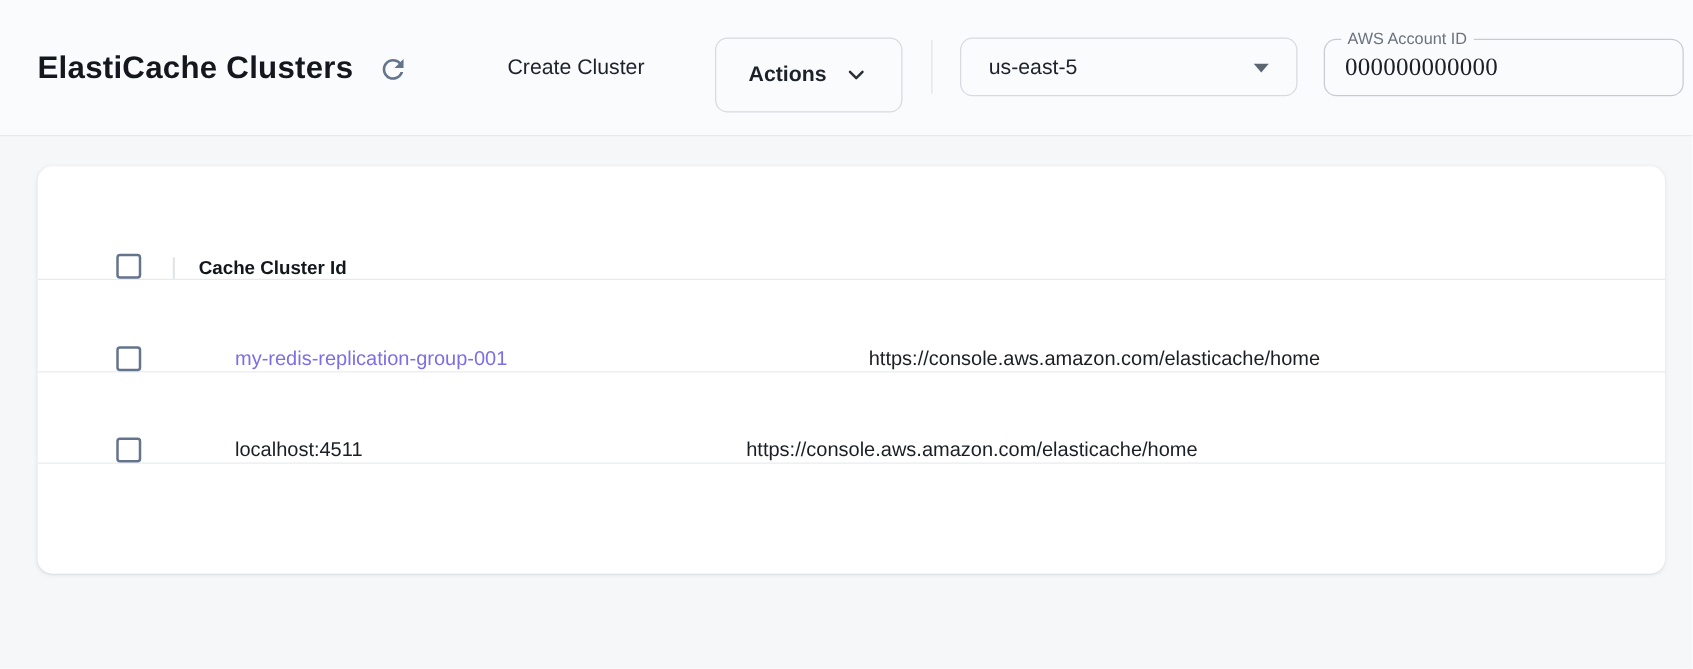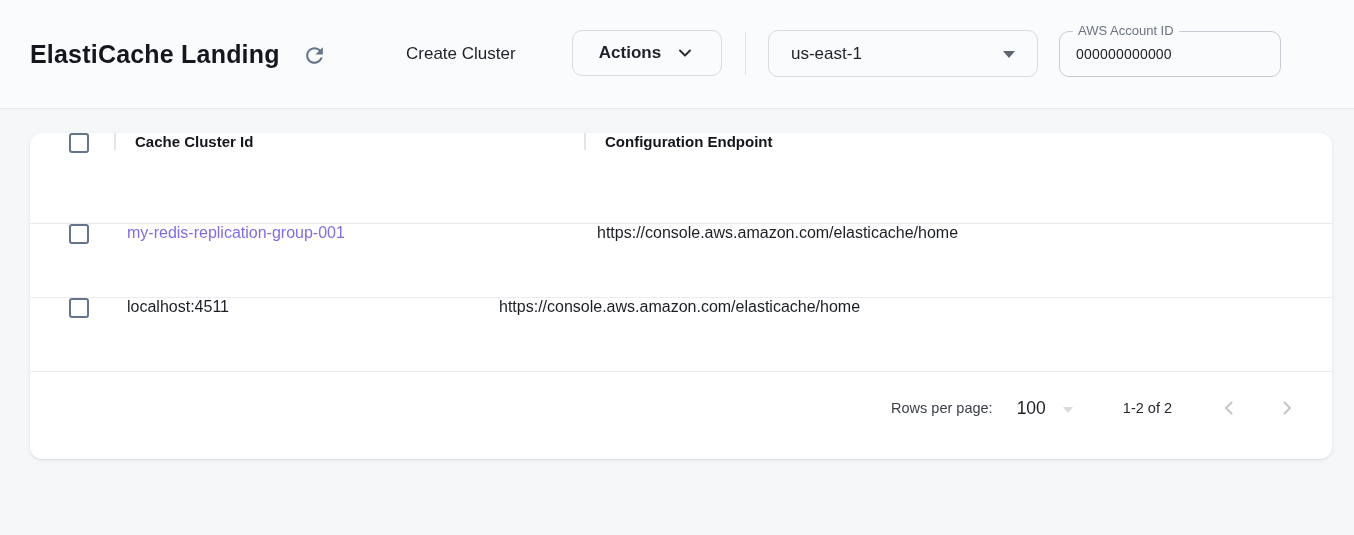--- a/index.html
+++ b/index.html
@@ -27,21 +27,21 @@
     border: none; background: transparent; cursor: pointer;
     display: flex; align-items: center; justify-content: center; padding: 0;
   }
   .text-btn {
     position: absolute; left: 406px; top: 0; height: 108px;
     display: flex; align-items: center;
     border: none; background: transparent; cursor: pointer;
     font-family: inherit; font-size: 17px; font-weight: 400; color: #1d2129;
   }
   .actions-btn {
-    position: absolute; left: 572px; top: 30px; width: 150px; height: 46px;
+    position: absolute; left: 572px; top: 30px; width: 150px; height: 60px;
     border: 1px solid #d7dadf; border-radius: 10px; background: transparent;
     display: flex; align-items: center; justify-content: center; gap: 14px;
     font-family: inherit; font-size: 17px; font-weight: 700; color: #1d2129;
     cursor: pointer;
   }
   .v-divider {
     position: absolute; left: 745px; top: 32px; width: 1px; height: 43px;
     background: #e2e4e8;
   }
   .region-select {
@@ -50,44 +50,44 @@
     display: flex; align-items: center; cursor: pointer;
     font-size: 17px; color: #1d2129; padding-left: 22px;
   }
   .region-select .caret-down {
     position: absolute; right: 22px; top: 50%; margin-top: -3px;
     width: 0; height: 0;
     border-left: 6px solid transparent; border-right: 6px solid transparent;
     border-top: 7px solid #5c6572;
   }
   .account-field {
-    position: absolute; left: 1059px; top: 31px; width: 222px; height: 46px;
+    position: absolute; left: 1059px; top: 31px; width: 288px; height: 46px;
     border: 1px solid #c7ccd4; border-radius: 10px; background: transparent;
   }
   .account-field .field-label {
     position: absolute; left: 13px; top: -9px;
     font-size: 13px; color: #6b7280; background: #fafbfc; padding: 0 5px;
     white-space: nowrap;
   }
   .account-field input {
     width: 100%; height: 100%; border: none; background: transparent; outline: none;
-    font-family: Liberation Sans, sans-serif; font-size: 14px; color: #1b1e24; padding: 0 16px;
+    font-family: Liberation Serif, serif; font-size: 20px; color: #1b1e24; padding: 0 16px;
     letter-spacing: 0.2px;
   }
 
   
   .card {
     position: absolute; left: 30px; top: 133px; width: 1302px; height: 326px;
     background: #ffffff; border-radius: 12px;
     box-shadow: 0 1px 4px rgba(28, 41, 61, 0.09), 0 1px 1px rgba(28, 41, 61, 0.05);
     overflow: hidden;
   }
-  .grid-row { display: flex; align-items: flex-start; width: 100%; }
+  .grid-row { display: flex; align-items: flex-end; width: 100%; padding-left: 24px; }
   .grid-header { height: 91px; border-bottom: 1px solid #e7e9ec; }
-  .grid-body-row { height: 74px; border-bottom: 1px solid #eaecef; }
+  .grid-body-row { height: 74px; border-bottom: 1px solid #eaecef; gap: 37px; }
   .grid-body-row:last-of-type { height: 73px; }
 
   .col-check { width: 84px; flex: 0 0 84px; display: flex; align-items: center; }
   .col-1 { width: 470px; flex: 0 0 470px; position: relative; }
   .col-2 { width: 372px; flex: 0 0 372px; position: relative; }
   .col-3 { width: 376px; flex: 0 0 376px; position: relative; overflow: hidden; }
 
   .checkbox {
     width: 20px; height: 20px; margin-left: 39px;
     border: 2px solid #64748b; border-radius: 3px; background: #fff;
@@ -130,21 +130,21 @@
     margin-left: 18px; cursor: default;
   }
   .pager-btn:first-of-type { margin-left: 37px; }
 </style>
 </head>
 <body>
 
 <div class="page">
 
   <div class="topbar">
-    <h1 class="page-title">ElastiCache Landing</h1>
+    <h1 class="page-title">ElastiCache Clusters</h1>
 
     <button class="refresh-btn">
       <span style="display:flex;">
         <svg width="25" height="25" viewBox="0 0 24 24" fill="#64748b">
           <path d="M17.65 6.35C16.2 4.9 14.21 4 12 4c-4.42 0-7.99 3.58-8 8s3.57 8 8 8c3.73 0 6.84-2.55 7.73-6h-2.08c-.82 2.33-3.04 4-5.65 4-3.31 0-6-2.69-6-6s2.69-6 6-6c1.66 0 3.14.69 4.22 1.78L13 11h7V4l-2.35 2.35z"></path>
         </svg>
       </span>
     </button>
 
     <button class="text-btn">Create Cluster</button>
@@ -154,44 +154,40 @@
       <span style="display:flex;">
         <svg width="20" height="20" viewBox="0 0 24 24" fill="none" stroke="#2a2e35" stroke-width="2.4" stroke-linecap="round" stroke-linejoin="round">
           <polyline points="6,9 12,15 18,9"></polyline>
         </svg>
       </span>
     </button>
 
     <div class="v-divider"></div>
 
     <div class="region-select">
-      <span>us-east-1</span>
+      <span>us-east-5</span>
       <span class="caret-down"></span>
     </div>
 
     <div class="account-field">
       <span class="field-label">AWS Account ID</span>
       <input type="text" value="000000000000" style="">
     </div>
   </div>
 
   <div class="card">
 
     <div class="grid-row grid-header">
       <div class="col-check">
         <div class="checkbox" role="checkbox" aria-checked="false"></div>
       </div>
       <div class="col-1 header-cell">
         <span class="col-sep"></span>
         <span>Cache Cluster Id</span>
       </div>
-      <div class="col-2 header-cell">
-        <span class="col-sep"></span>
-        <span>Configuration Endpoint</span>
-      </div>
       <div class="col-3 header-cell">
         <span class="col-sep"></span>
       </div>
     </div>
 
     <div class="grid-row grid-body-row">
       <div class="col-check">
         <div class="checkbox" role="checkbox" aria-checked="false"></div>
       </div>
       <div class="col-1 body-cell">
@@ -201,37 +197,15 @@
     </div>
 
     <div class="grid-row grid-body-row">
       <div class="col-check">
         <div class="checkbox" role="checkbox" aria-checked="false"></div>
       </div>
       <div class="col-2 body-cell">localhost:4511</div>
       <div class="col-3 body-cell">https://console.aws.amazon.com/elasticache/home</div>
     </div>
 
-    <div class="grid-footer">
-      <span class="rpp-label">Rows per page:</span>
-      <div class="rpp-select">
-        <span class="rpp-value">100</span>
-        <span class="rpp-caret"></span>
-      </div>
-      <span class="range-label">1-2 of 2</span>
-      <button class="pager-btn" disabled="">
-        <span style="display:flex;">
-          <svg width="24" height="24" viewBox="0 0 24 24" fill="none" stroke="#c5c8cc" stroke-width="2.2" stroke-linecap="round" stroke-linejoin="round">
-            <polyline points="14.5,6.5 9,12 14.5,17.5"></polyline>
-          </svg>
-        </span>
-      </button>
-      <button class="pager-btn" disabled="">
-        <span style="display:flex;">
-          <svg width="24" height="24" viewBox="0 0 24 24" fill="none" stroke="#c5c8cc" stroke-width="2.2" stroke-linecap="round" stroke-linejoin="round">
-            <polyline points="9.5,6.5 15,12 9.5,17.5"></polyline>
-          </svg>
-        </span>
-      </button>
-    </div>
 
   </div>
 </div>
 
 </body></html>

